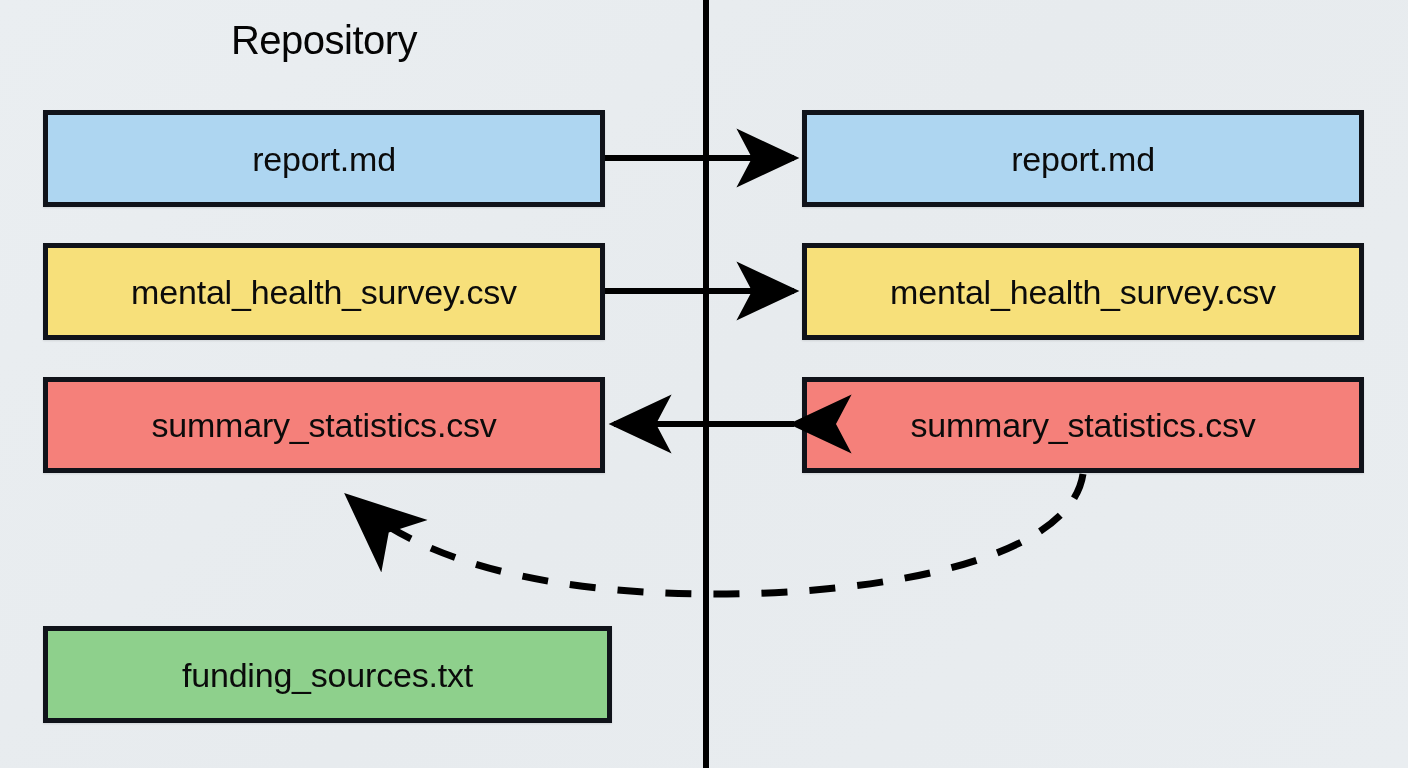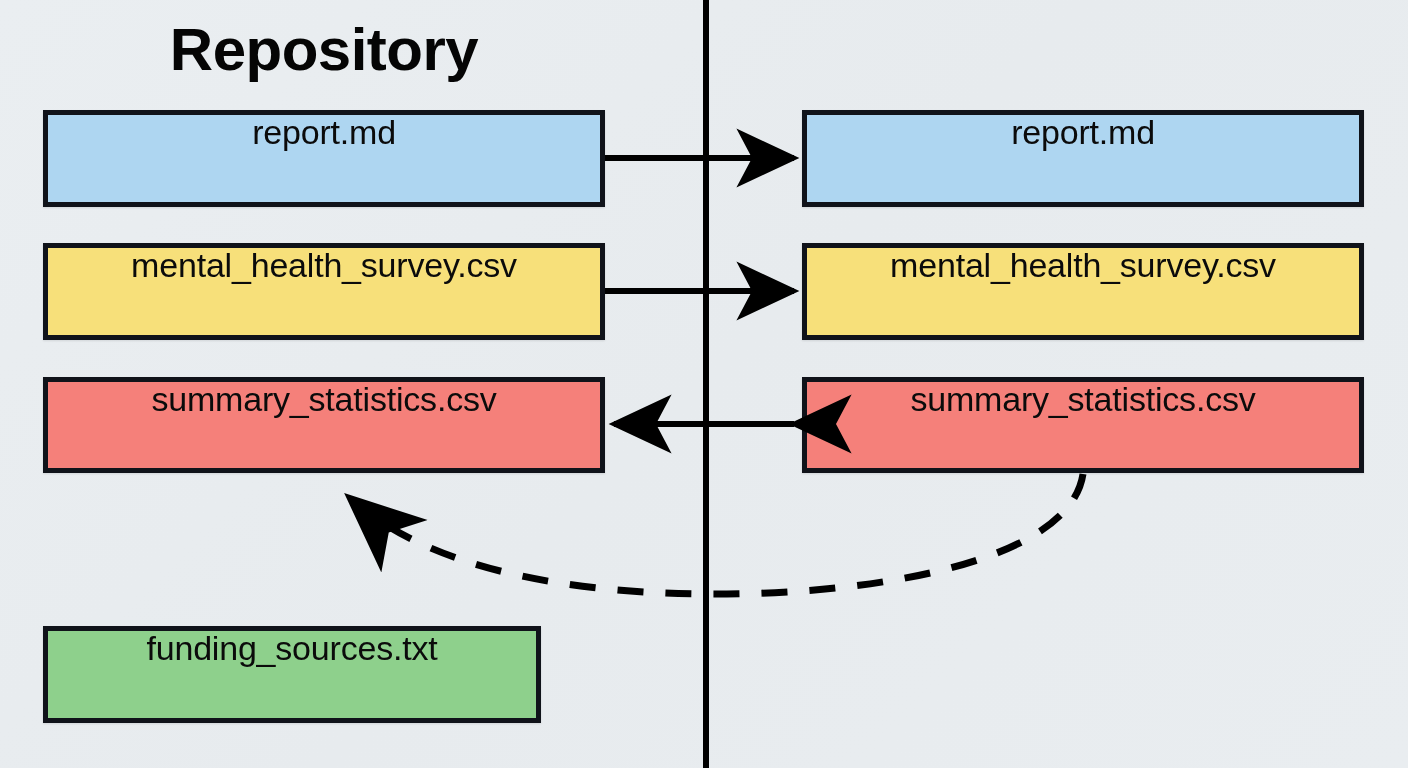--- a/index.html
+++ b/index.html
@@ -23,35 +23,36 @@
     position: absolute;
     top: 0;
     width: 6px;
     height: 768px;
     background: #000000;
   }
 
   
   .col-title {
     position: absolute;
-    font-size: 60px;
-    font-weight: bold;
+    font-size: 40px;
+    font-weight: normal;
     color: #050505;
     letter-spacing: -0.5px;
     text-align: center;
     white-space: nowrap;
     line-height: 1;
   }
 
   
   .node {
     position: absolute;
     box-sizing: border-box;
     border: 5px solid #10131a;
     display: flex;
+    align-items: center;
     justify-content: center;
     box-shadow: 0 1px 2px rgba(0,0,0,0.10);
   }
   .node-label {
     font-size: 34px;
     color: #0b0b0b;
     white-space: nowrap;
     line-height: 1;
     letter-spacing: -0.2px;
   }
@@ -81,21 +82,21 @@
   </div>
 
   <div class="node" style="left:43px; top:243px; width:562px; height:97px; background:#f7e07a;">
     <span class="node-label">mental_health_survey.csv</span>
   </div>
 
   <div class="node" style="left:43px; top:377px; width:562px; height:96px; background:#f5807a;">
     <span class="node-label">summary_statistics.csv</span>
   </div>
 
-  <div class="node" style="left:43px; top:626px; width:498px; height:97px; background:#8ed08c;">
+  <div class="node" style="left:43px; top:626px; width:569px; height:97px; background:#8ed08c;">
     <span class="node-label">funding_sources.txt</span>
   </div>
 
   <div class="node" style="left:802px; top:110px; width:562px; height:97px; background:#aed6f1;">
     <span class="node-label">report.md</span>
   </div>
 
   <div class="node" style="left:802px; top:243px; width:562px; height:97px; background:#f7e07a;">
     <span class="node-label">mental_health_survey.csv</span>
   </div>

